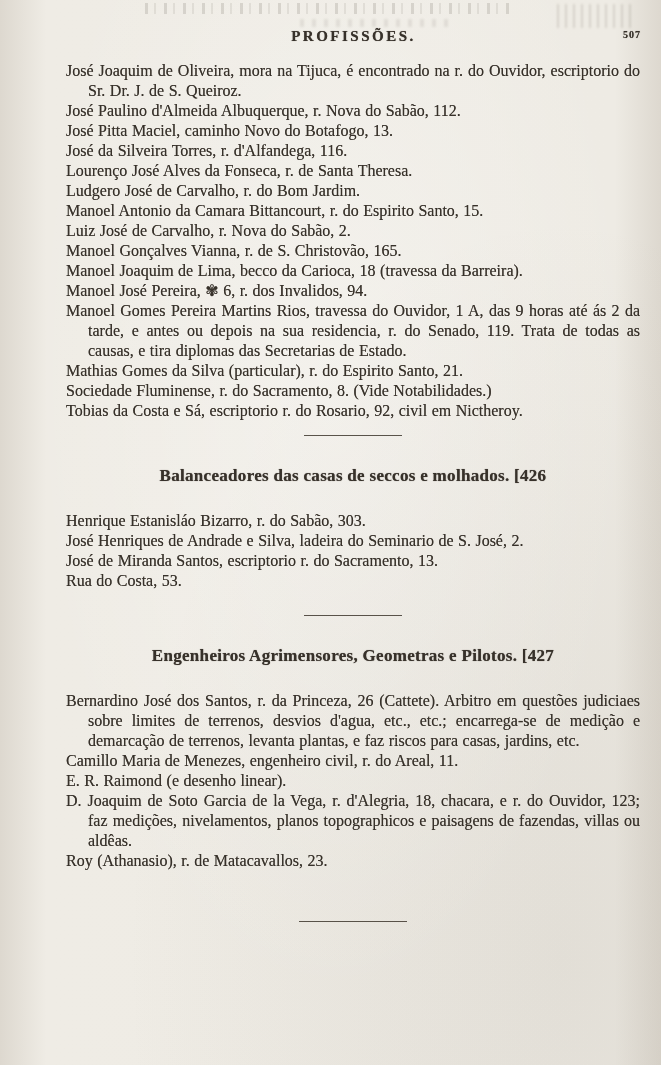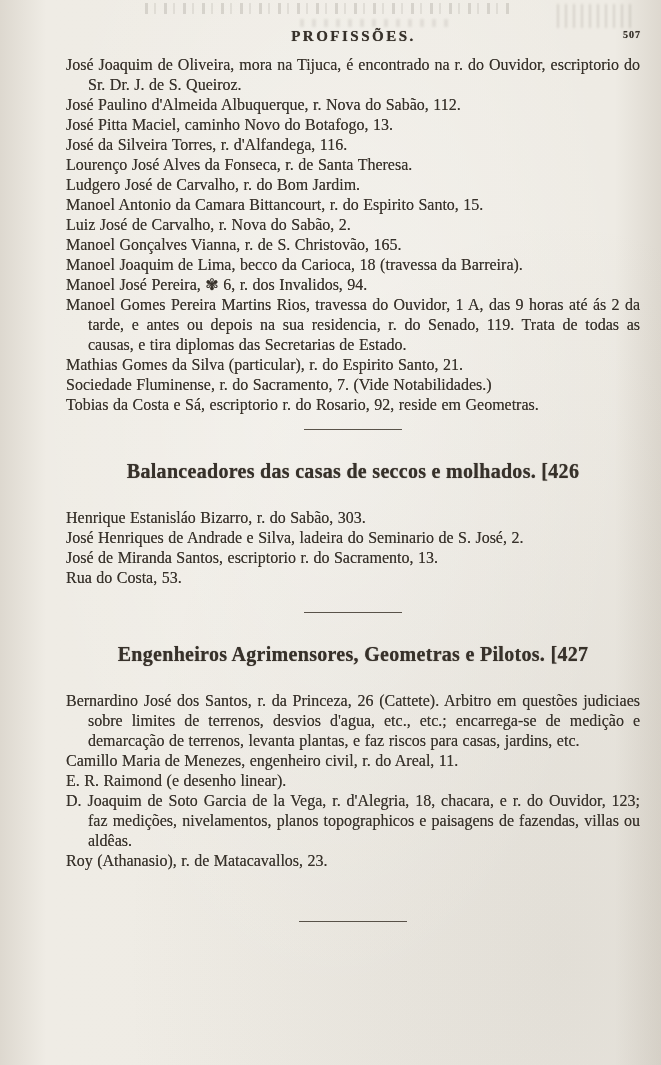--- a/index.html
+++ b/index.html
@@ -39,21 +39,21 @@
   }
   .bleed-c {
     top: 19px; left: 300px; width: 150px; height: 8px; opacity: .22;
     filter: blur(1px);
     background: repeating-linear-gradient(90deg,
       rgba(96,88,76,.5) 0 4px, transparent 4px 12px);
   }
 
   .page-header {
     position: relative;
-    margin: 0 20px 7px 66px;
+    margin: 0 20px 13px 66px;
     text-align: center;
     height: 21px;
   }
   .running-title {
     font-weight: bold;
     font-size: 15px;
     letter-spacing: 2.5px;
     text-shadow: 0 0 0.7px rgba(55,49,42,.8);
   }
   .folio {
@@ -85,21 +85,21 @@
     margin: 14px auto 30px auto;
     border-top: 1.6px solid rgba(62,55,46,.85);
     filter: blur(.2px);
   }
   .rule-mid { margin-top: 24px; }
   .rule-bottom { margin-top: 50px; width: 108px; }
 
   .section-heading {
     margin: 0 0 25px 0;
     text-align: center;
-    font-size: 20px;
+    font-size: 17px;
     font-weight: bold;
     letter-spacing: .3px;
     text-shadow: 0 0 0.8px rgba(55,49,42,.8);
   }
 </style>
 </head>
 <body>
 
 <div class="page">
 
@@ -121,22 +121,22 @@
       <p class="entry">José da Silveira Torres, r. d'Alfandega, 116.</p>
       <p class="entry">Lourenço José Alves da Fonseca, r. de Santa Theresa.</p>
       <p class="entry">Ludgero José de Carvalho, r. do Bom Jardim.</p>
       <p class="entry">Manoel Antonio da Camara Bittancourt, r. do Espirito Santo, 15.</p>
       <p class="entry">Luiz José de Carvalho, r. Nova do Sabão, 2.</p>
       <p class="entry">Manoel Gonçalves Vianna, r. de S. Christovão, 165.</p>
       <p class="entry">Manoel Joaquim de Lima, becco da Carioca, 18 (travessa da Barreira).</p>
       <p class="entry">Manoel José Pereira, ✾ 6, r. dos Invalidos, 94.</p>
       <p class="entry">Manoel Gomes Pereira Martins Rios, travessa do Ouvidor, 1 A, das 9 horas até ás 2 da tarde, e antes ou depois na sua residencia, r. do Senado, 119. Trata de todas as causas, e tira diplomas das Secretarias de Estado.</p>
       <p class="entry">Mathias Gomes da Silva (particular), r. do Espirito Santo, 21.</p>
-      <p class="entry">Sociedade Fluminense, r. do Sacramento, 7. (Vide Notabilidades.)</p>
-      <p class="entry">Tobias da Costa e Sá, escriptorio r. do Rosario, 92, reside em Geometras.</p>
+      <p class="entry">Sociedade Fluminense, r. do Sacramento, 8. (Vide Notabilidades.)</p>
+      <p class="entry">Tobias da Costa e Sá, escriptorio r. do Rosario, 92, civil em Nictheroy.</p>
     </section>
 
     <div class="rule"></div>
 
     <h2 class="section-heading">Balanceadores das casas de seccos e molhados. [426</h2>
 
     <section class="list">
       <p class="entry">Henrique Estanisláo Bizarro, r. do Sabão, 303.</p>
       <p class="entry">José Henriques de Andrade e Silva, ladeira do Seminario de S. José, 2.</p>
       <p class="entry">José de Miranda Santos, escriptorio r. do Sacramento, 13.</p>

